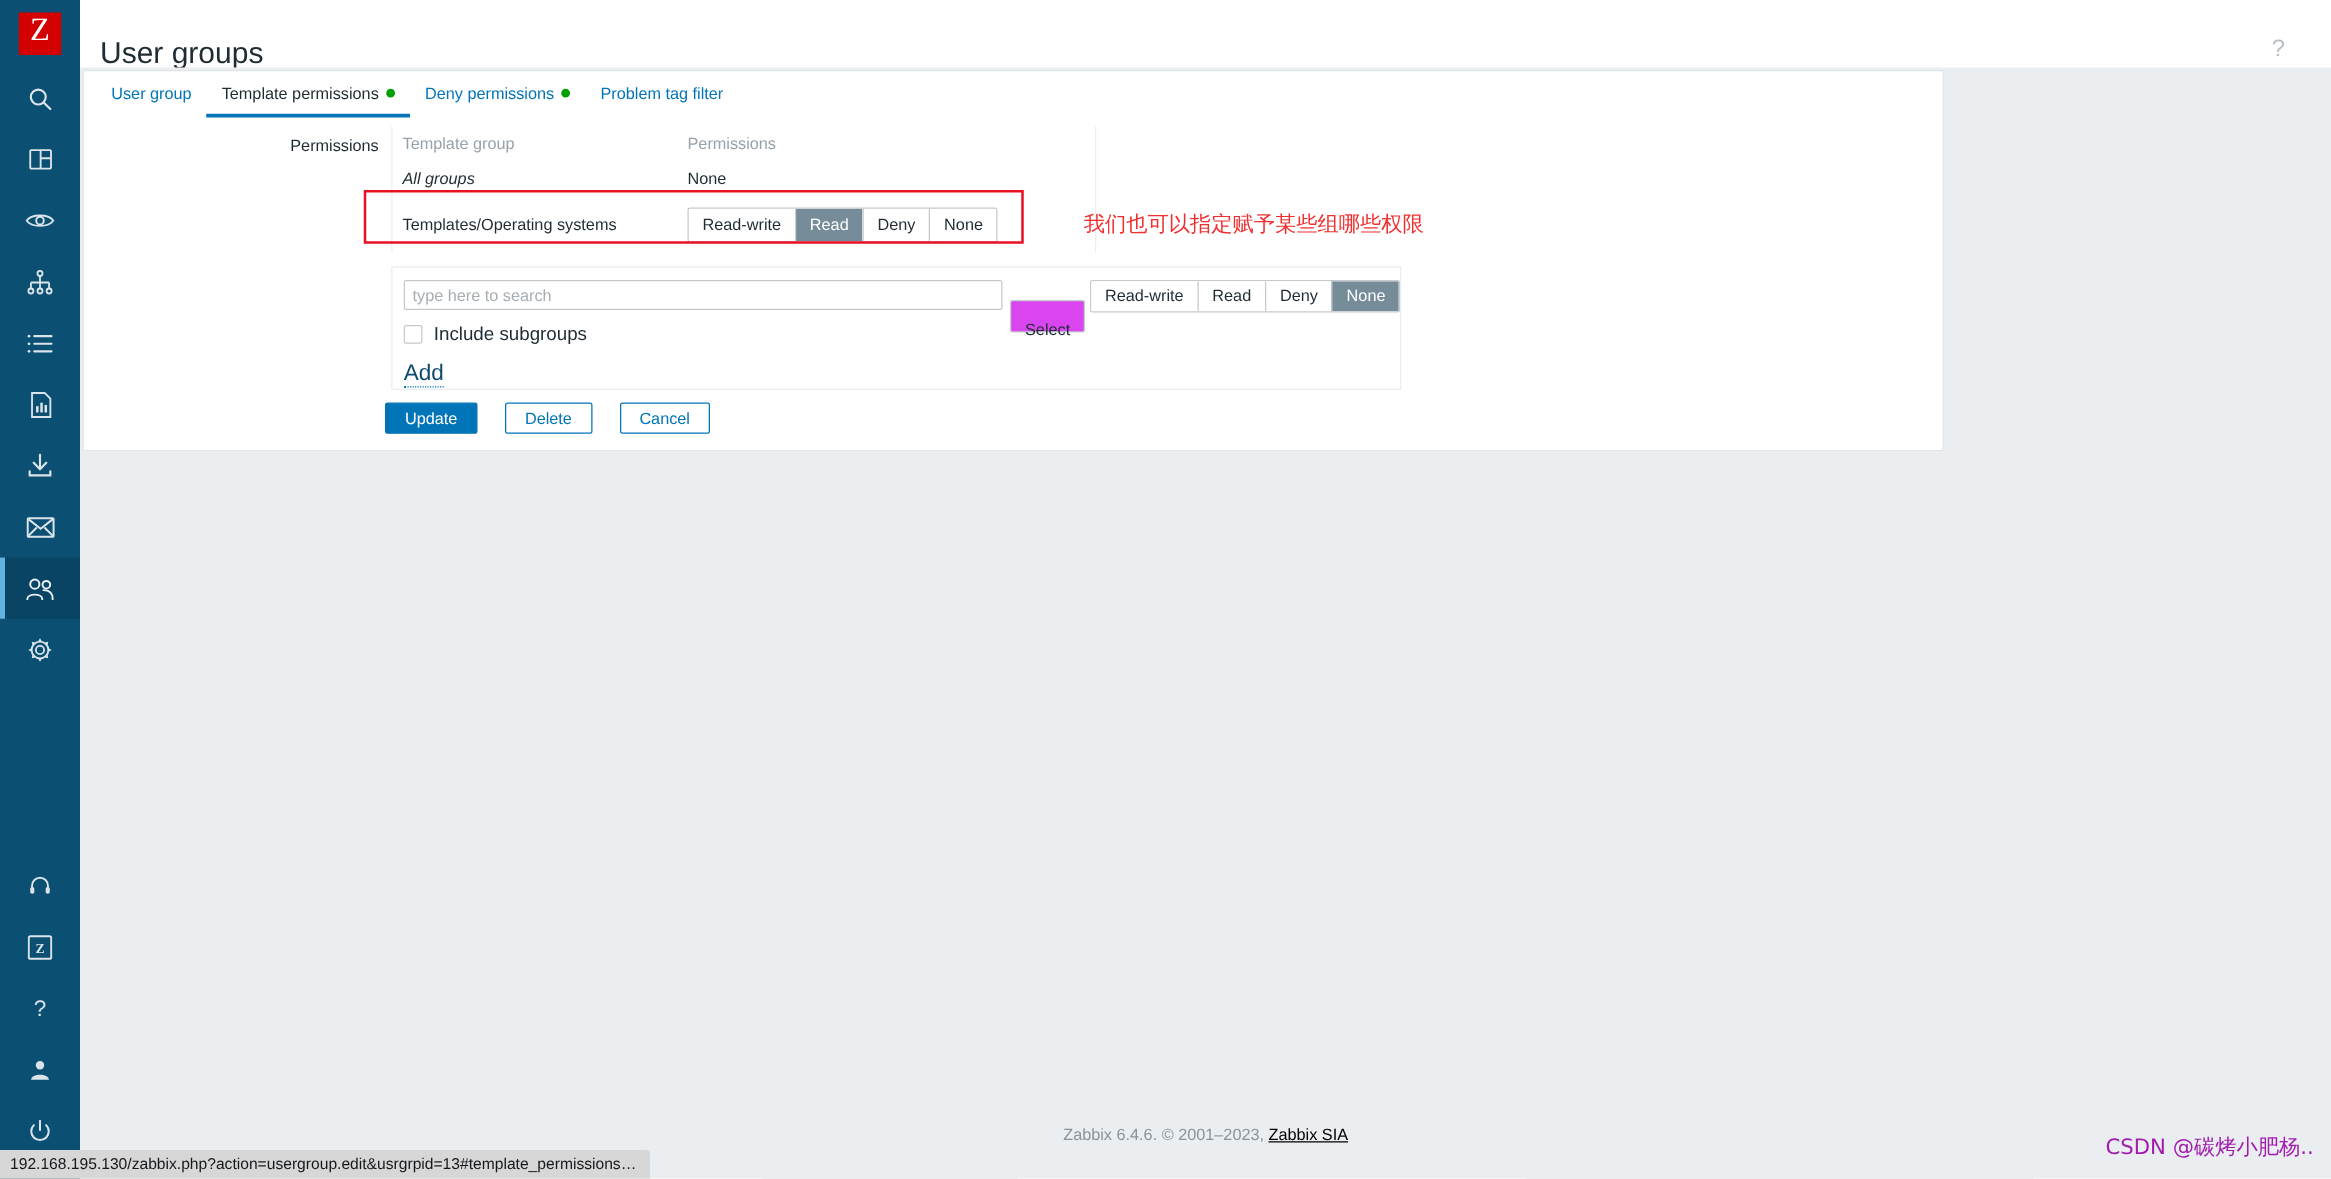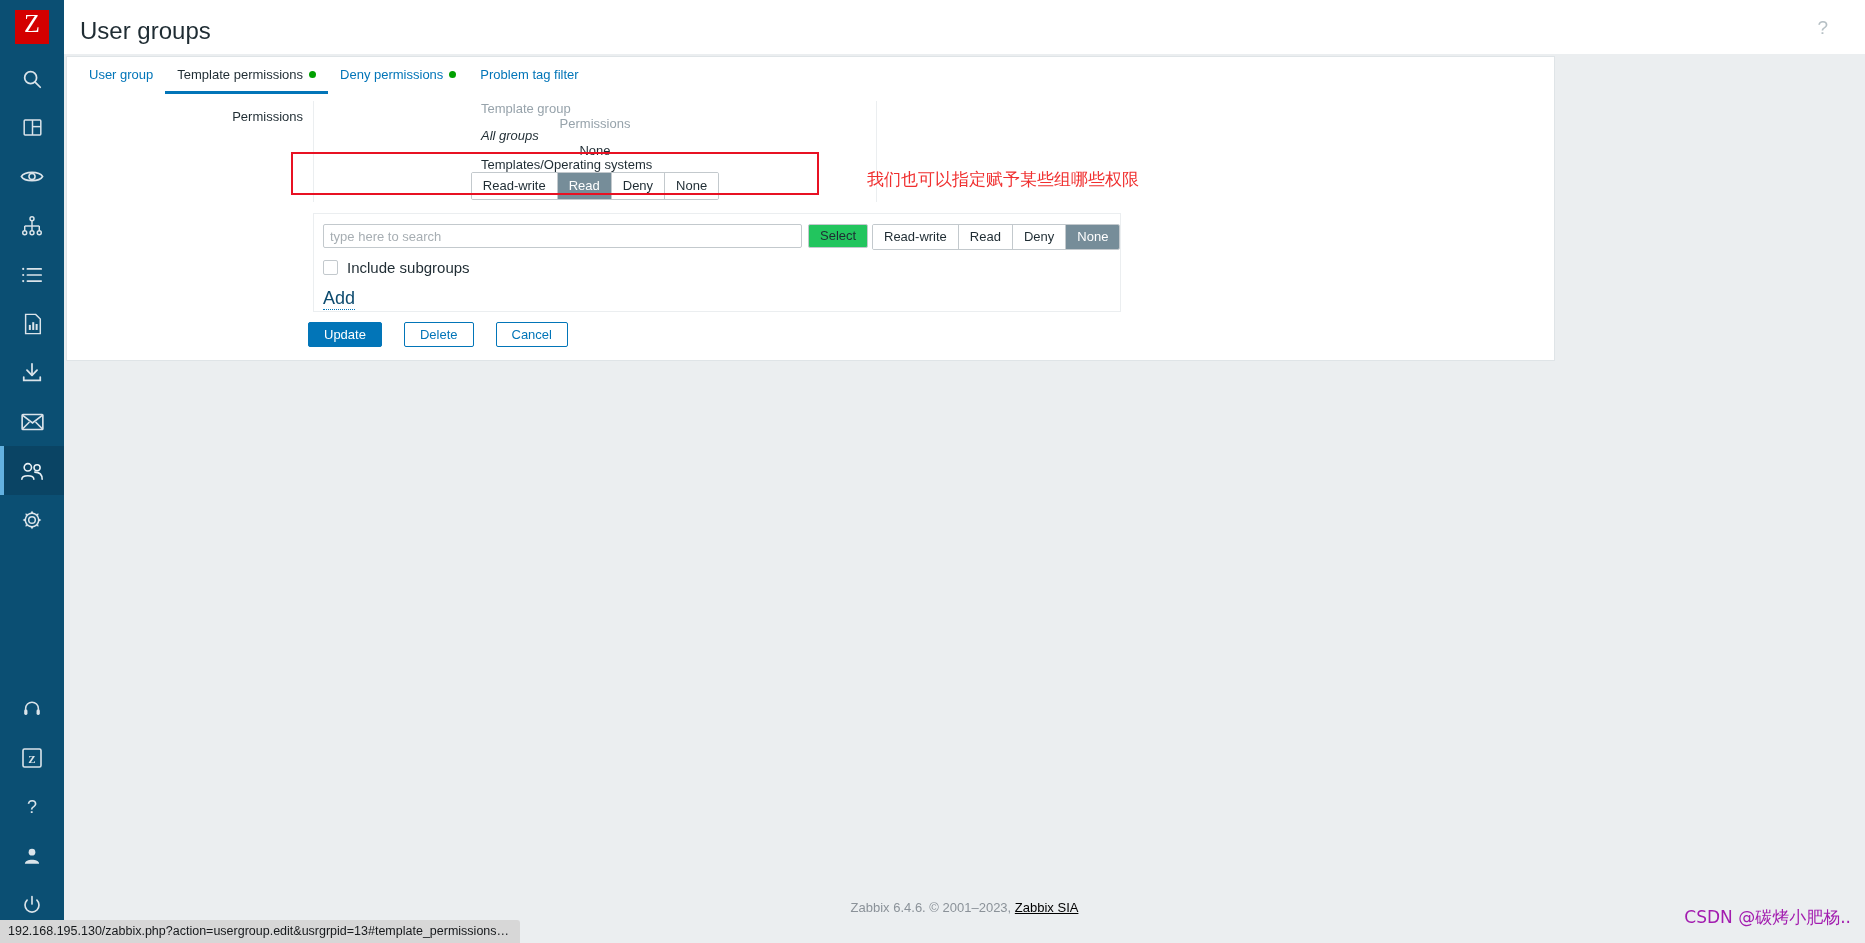--- a/index.html
+++ b/index.html
@@ -58,21 +58,21 @@
     content: "";
     position: absolute; left: 0; top: 0;
     width: 4px; height: 100%;
     background: #63b1e0;
   }
   .nav-spacer { flex: 1 1 auto; }
 
   
   #header {
     position: absolute;
-    left: 64px; top: 4px;
+    left: 64px; top: 16px;
     width: 1786px; height: 54px;
     background: #ffffff;
     border-bottom: 1px solid #dfe4e7;
     text-align: right;
   }
   #page-title {
     position: absolute;
     left: 16px; top: 13px;
     font-size: 24px;
     color: #1f2c33;
@@ -153,21 +153,20 @@
     left: 246px; top: 44px;
     width: 564px;
     border: 1px solid #ebeef0;
     border-top: none;
     border-bottom: none;
   }
   .perm-row {
     display: flex;
     align-items: center;
     padding: 0 8px;
-    flex-direction: column;
   }
   .perm-row.head { height: 27px; }
   .perm-row.body { height: 29px; }
   .perm-row.tall { height: 45px; }
   .col-group { width: 228px; font-size: 13px; }
   .col-perm  { flex: 1 1 auto; font-size: 13px; }
   .head .col-group, .head .col-perm { color: #97a3ab; }
   .italic { font-style: italic; color: #1f2c33; }
   .plain { color: #1f2c33; }
 
@@ -229,28 +228,28 @@
     font-size: 13px;
     color: #1f2c33;
     padding: 0 6px;
     font-family: "Liberation Sans", sans-serif;
     outline: none;
     background: #ffffff;
   }
   #search-input::placeholder { color: #a7aeb3; }
   #select-btn {
     position: absolute;
-    left: 494px; top: 10px;
+    left: 494px; top: 26px;
     height: 24px;
     border: 1px solid #c3c9cd;
     border-radius: 2px;
-    background: #22c55e;
+    background: #d946ef;
     color: #1f2c33;
     font-size: 13px;
-    padding: 0 11px;
+    padding: 12px 11px;
     cursor: pointer;
     font-family: "Liberation Sans", sans-serif;
     line-height: 22px;
   }
   #new-seg {
     position: absolute;
     left: 558px; top: 10px;
   }
   #new-seg .seg-btn { padding: 4px 11px 5px 11px; }
 

